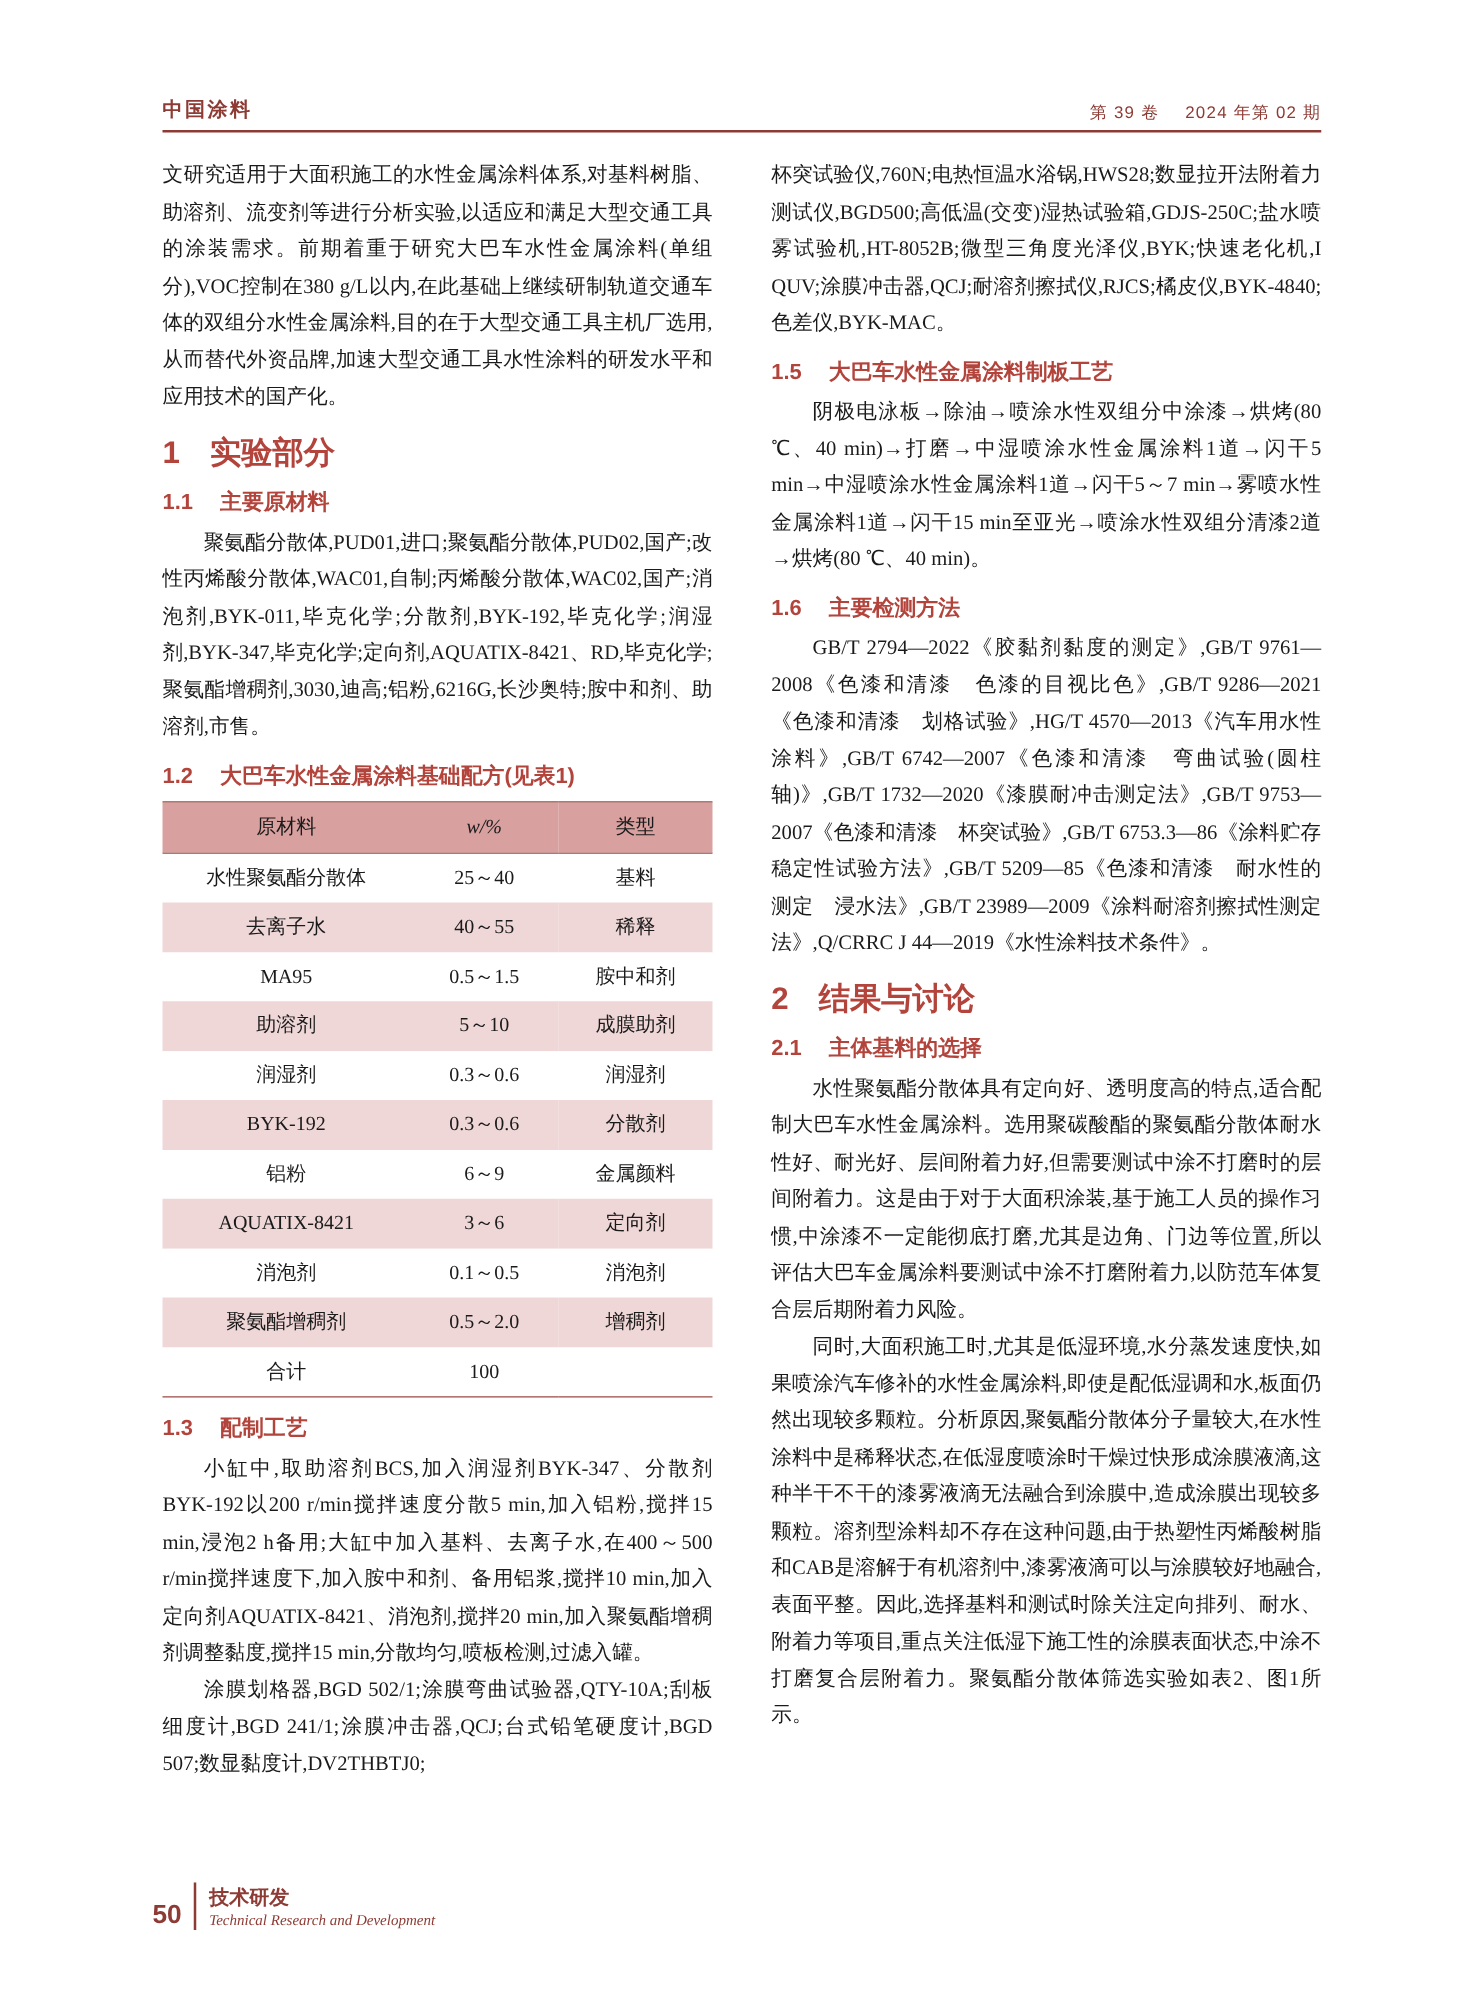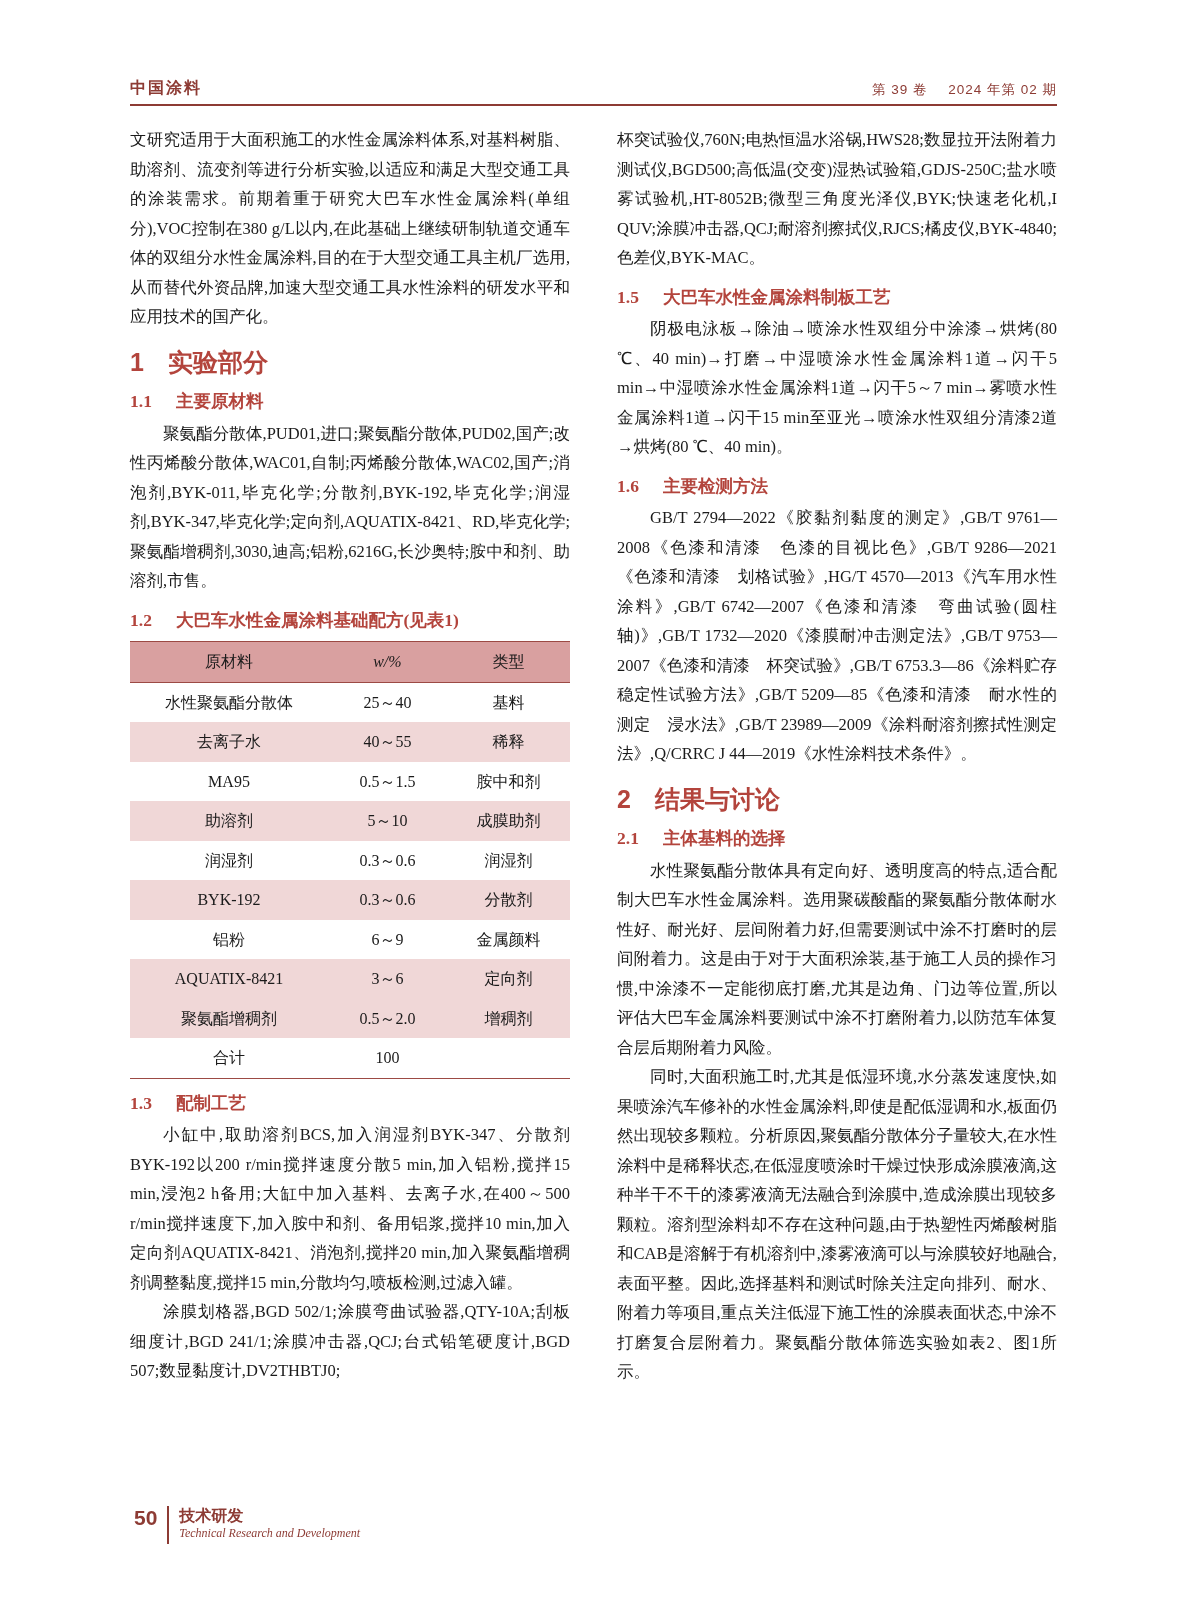--- a/index.html
+++ b/index.html
@@ -51,21 +51,21 @@
   .h1{
     font-family:"Liberation Sans", sans-serif;
     color:#b3443c;
     font-weight:bold;
     font-size:25px;
     margin:16px 0 6px 0;
     display:flex;align-items:baseline;
   }
   .h1 .num{width:38px;display:inline-block;}
   .h2{
-    font-family:Liberation Serif, serif;
+    font-family:Liberation Sans, sans-serif;
     color:#b3443c;
     font-weight:bold;
     font-size:17.5px;
     margin:10px 0 2px 0;
     display:flex;align-items:flex-end;
   }
   .h2 .num{width:46px;display:inline-block;}
   
   .tbl-caption{
     text-align:center;
@@ -94,22 +94,22 @@
   }
   table.formula tbody tr.odd td{background:#f0d7d7;margin-left:20px;}
   table.formula tbody tr.even td{background:#ffffff;}
   table.formula tbody tr.total td{background:#ffffff;border-bottom:1.6px solid #9c4a44;}
   .c1{width:45%;}
   .c2{width:27%;}
   .c3{width:28%;margin-top:23px;}
   .ital{font-style:italic;}
   
   .footer{
-    position:absolute;left:134px;bottom:56px;
-    display:flex;align-items:flex-start;
+    position:absolute;left:122px;bottom:56px;
+    display:flex;align-items:flex-end;
   }
   .footer .pg{
     font-family:"Liberation Sans", sans-serif;
     font-size:21px;font-weight:bold;color:#8d3b34;margin-right:10px;
   }
   .footer .bar{width:2px;height:38px;background:#8d3b34;margin-right:10px;}
   .footer .txt-cn{
     font-family:"Liberation Sans", sans-serif;
     font-size:16px;font-weight:bold;color:#8d3b34;display:block;line-height:20px;
   }
@@ -195,20 +195,25 @@
         <tr class="even">
           <td>铝粉</td>
           <td>6～9</td>
           <td>金属颜料</td>
         </tr>
         <tr class="odd">
           <td>AQUATIX-8421</td>
           <td>3～6</td>
           <td>定向剂</td>
         </tr>
+        <tr class="even">
+          <td>消泡剂</td>
+          <td>0.1～0.5</td>
+          <td>消泡剂</td>
+        </tr>
         <tr class="odd">
           <td>聚氨酯增稠剂</td>
           <td>0.5～2.0</td>
           <td>增稠剂</td>
         </tr>
         <tr class="total">
           <td>合计</td>
           <td>100</td>
           <td></td>
         </tr>

